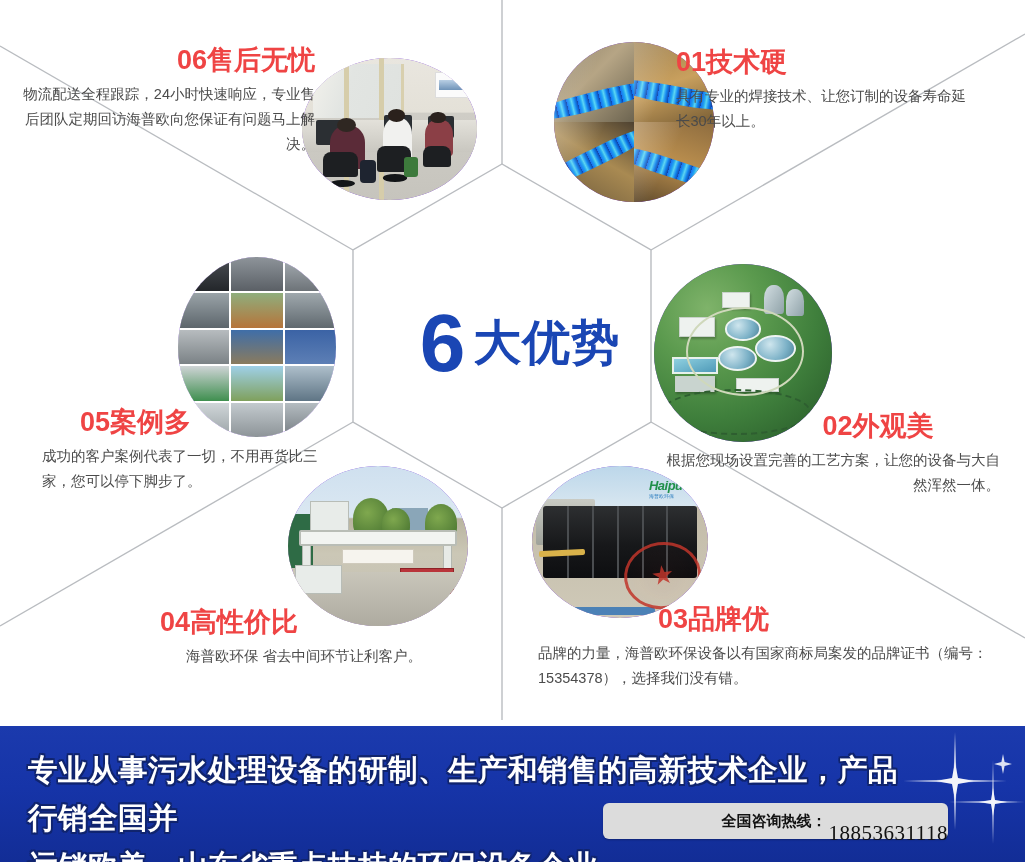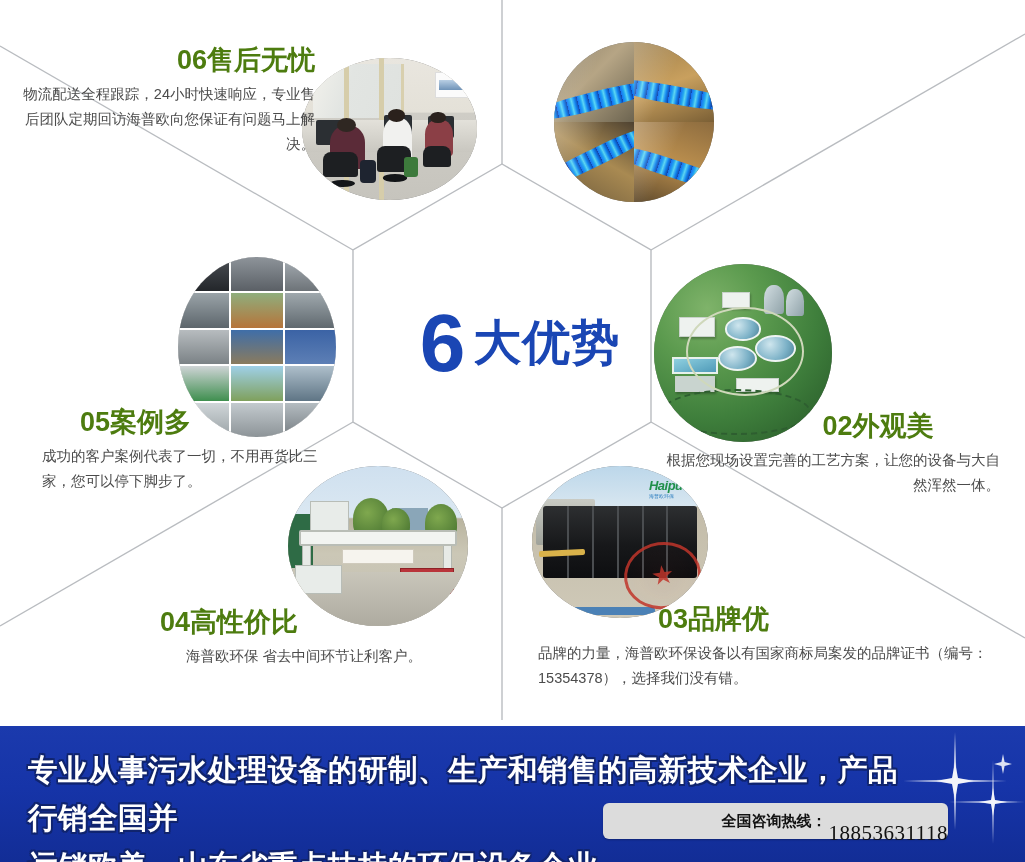--- a/index.html
+++ b/index.html
@@ -27,21 +27,21 @@
     font-family:"Liberation Sans","DejaVu Sans",sans-serif;
   }
   .center-word {
     font-size:48px; font-weight:bold; color:#1a46b4;
     line-height:1; margin-left:10px; letter-spacing:1px;
   }
 
   
   .photo {
     position:absolute; border-radius:50%; overflow:hidden;
-    background:#737373;
+    background:#6d28d9;
   }
   .photo .inner { width:100%; height:100%; position:relative; }
 
   
   .ph06 .inner {
     background:
       linear-gradient(180deg,#e9e6df 0%,#e4e1d8 38%,#cfcdc6 39%,#c6c4bd 100%);
   }
   .ph06 .win { position:absolute; left:6%; top:4%; width:52%; height:38%;
     background:linear-gradient(110deg,#f3f2ec 0%,#e2e5e2 40%,#dfe2df 100%);
@@ -137,21 +137,21 @@
     position:absolute; right:6%; top:8%; font-size:13px; font-weight:bold;
     color:#1f8f4a; letter-spacing:-.5px; font-style:italic;
   }
   .ph03 .logo small { display:block; font-size:5px; color:#2e7fc0; font-style:normal; font-weight:normal; letter-spacing:0; }
   .ph03 .bluefloor { position:absolute; left:10%; bottom:2%; width:60%; height:5%;
     background:#2b6fb5; border-radius:3px; opacity:.8; }
 
   
   .feat { position:absolute; }
   .feat h3 {
-    font-size:27px; font-weight:bold; color:#4d7c0f; line-height:1.1;
+    font-size:27px; font-weight:bold; color:#ef4444; line-height:1.1;
     letter-spacing:0px; white-space:nowrap;
   }
   .feat p {
     font-size:14.5px; color:#4b4b4b; line-height:1.72; margin-top:6px;
   }
   .feat.right-align { text-align:right; }
   .feat.left-align  { text-align:left; }
 
   
   #banner {
@@ -326,20 +326,24 @@
         <span class="star">★</span>
       </div>
     </div>
   </div>
 
   <div class="feat right-align" style="left:10px; top:46px; width:305px;">
     <h3>06售后无忧</h3>
     <p>物流配送全程跟踪，24小时快速响应，专业售后团队定期回访海普欧向您保证有问题马上解决。</p>
   </div>
 
+  <div class="feat left-align" style="left:676px; top:48px; width:300px;">
+    <h3>01技术硬</h3>
+    <p>具有专业的焊接技术、让您订制的设备寿命延长30年以上。</p>
+  </div>
 
   <div class="feat right-align" style="left:660px; top:412px; width:340px;">
     <h3 style="text-align:center; margin-left:96px;">02外观美</h3>
     <p>根据您现场设置完善的工艺方案，让您的设备与大自然浑然一体。</p>
   </div>
 
   <div class="feat left-align" style="left:538px; top:605px; width:460px;">
     <h3 style="margin-left:120px;">03品牌优</h3>
     <p>品牌的力量，海普欧环保设备以有国家商标局案发的品牌证书（编号：15354378），选择我们没有错。</p>
   </div>

